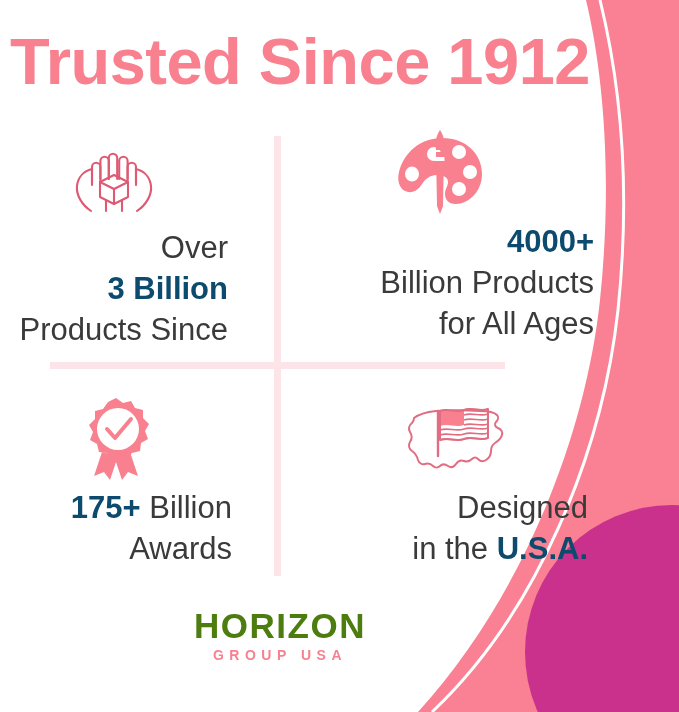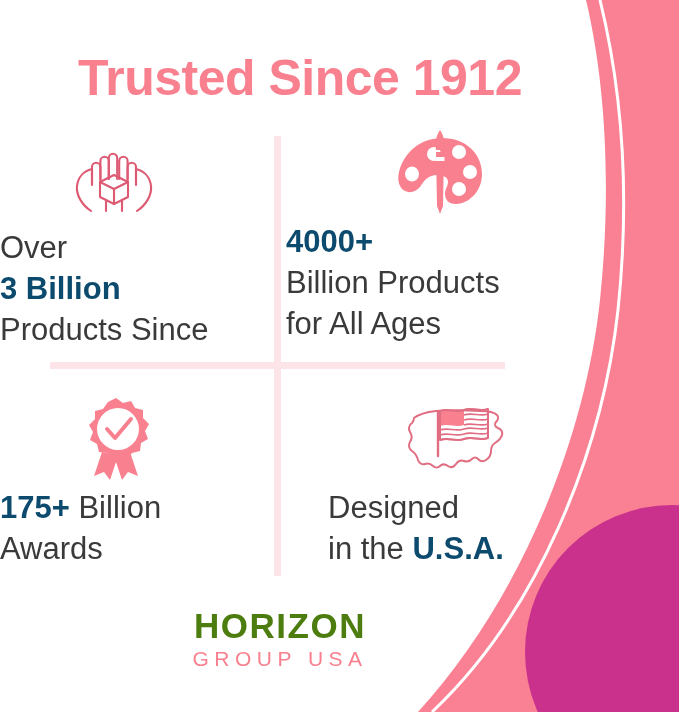--- a/index.html
+++ b/index.html
@@ -24,24 +24,24 @@
     left: 0; top: 0;
     width: 679px;
     height: 712px;
     pointer-events: none;
   }
 
   
   .headline {
     position: absolute;
     left: 0;
-    top: 52px;
+    top: 28px;
     width: 600px;
     text-align: center;
-    font-size: 50px;
+    font-size: 65px;
     font-weight: bold;
     letter-spacing: -0.5px;
     color: #F8808F;
     line-height: 1.05;
     white-space: nowrap;
   }
 
   
   .divider-h {
     position: absolute;
@@ -56,21 +56,21 @@
     left: 274px;
     top: 136px;
     width: 7px;
     height: 440px;
     background: #FCE4E8;
   }
 
   
   .cell {
     position: absolute;
-    text-align: left;
+    text-align: right;
   }
   .cell-icon {
     height: 86px;
     display: flex;
     align-items: center;
     justify-content: center;
   }
   .cell-text {
     margin-top: 6px;
     font-size: 31px;
@@ -98,22 +98,22 @@
     text-align: center;
   }
   .logo-main {
     font-size: 35px;
     font-weight: bold;
     color: #4d7c0f;
     letter-spacing: 1.5px;
     line-height: 1;
   }
   .logo-sub {
-    font-size: 21px;
-    font-weight: normal;
+    font-size: 14px;
+    font-weight: bold;
     color: #F8808F;
     letter-spacing: 5.5px;
     line-height: 1;
     margin-top: 5px;
   }
 </style>
 </head>
 <body>
 
 <div id="canvas">

